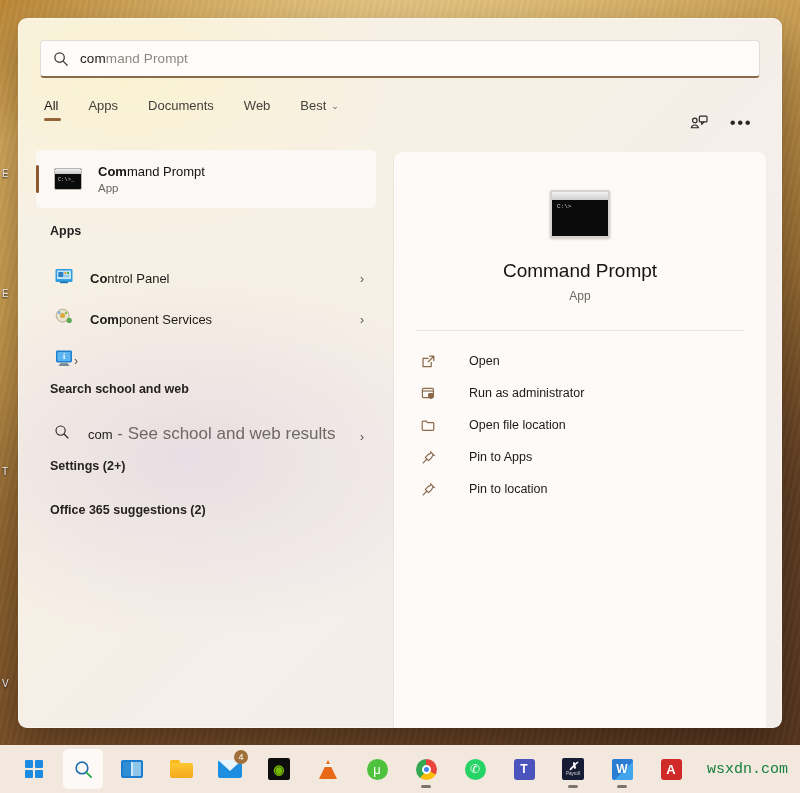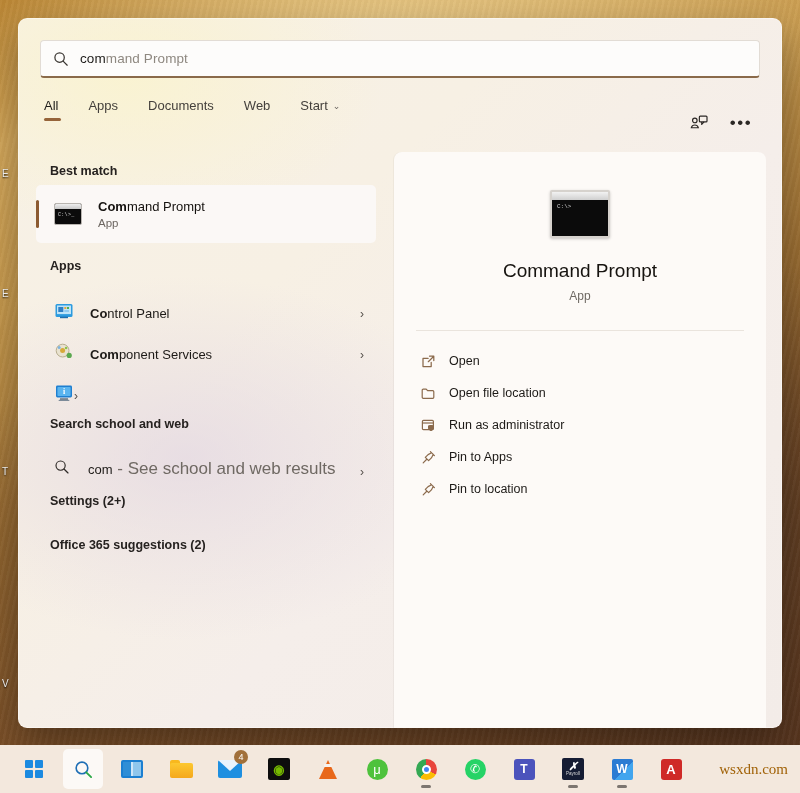--- a/index.html
+++ b/index.html
@@ -256,21 +256,21 @@
     align-items: center;
     border-radius: 4px;
     cursor: default;
   }
   .action .a-ico {
     width: 17px; height: 17px; flex: none;
     margin-left: 4px;
     color: #8b6a4c;
     display: flex; align-items: center; justify-content: center;
   }
-  .action .a-lbl { margin-left: 12px; font-size: 12.5px; color: #1d1a17; }
+  .action .a-lbl { margin-left: 32px; font-size: 12.5px; color: #1d1a17; }
 
   
   #taskbar {
     position: absolute;
     left: 0; right: 0; bottom: 0;
     height: 48px;
     background: #f3e8dd;
     display: flex;
     align-items: center;
     z-index: 10;
@@ -303,22 +303,22 @@
     background: #a1703a;
     color: #fff;
     font-size: 9px;
     display: flex; align-items: center; justify-content: center;
     padding: 0 3px;
   }
   #watermark {
     position: absolute;
     right: 12px;
     font-size: 15px;
-    color: #a16207;
-    font-family: Liberation Serif, serif;
+    color: #15803d;
+    font-family: Liberation Mono, monospace;
   }
 
   
   .ico-start { width: 18px; height: 18px; display: grid; grid-template-columns: 1fr 1fr; grid-template-rows: 1fr 1fr; gap: 2.5px; }
   .ico-start i { background: #1b8ae0; display: block; border-radius: 1px; }
   .ico-taskview { width: 22px; height: 18px; border: 2px solid #1b7fd1; border-radius: 2px; display: flex; overflow: hidden; background:#cfe6f8; }
   .ico-taskview i { display:block; }
   .ico-folder { width: 23px; height: 18px; position: relative; }
   .ico-folder i { position: absolute; inset: 3px 0 0 0; background: linear-gradient(#fcc830,#f5a81c); border-radius: 2px; }
   .ico-folder u { position: absolute; left: 0; top: 0; width: 10px; height: 5px; background: #f8b81e; border-radius: 2px 2px 0 0; }
@@ -362,40 +362,39 @@
       </svg>
       <div class="query"><span class="typed">com</span><span class="auto">mand Prompt</span></div>
     </div>
   </div>
 
   <div id="tabs">
       <div class="tab active"><span class="cap">All</span></div>
       <div class="tab"><span class="cap">Apps</span></div>
       <div class="tab"><span class="cap">Documents</span></div>
       <div class="tab"><span class="cap">Web</span></div>
-      <div class="tab"><span class="cap">Start</span><span class="chev-sm">⌄</span></div>
+      <div class="tab"><span class="cap">Best</span><span class="chev-sm">⌄</span></div>
     </div>
 
   <div id="header-actions">
     <div class="hdr-btn">
       <svg viewBox="0 0 22 22" width="20" height="20">
         <circle cx="6.4" cy="8.2" r="2.5" fill="none" stroke="#2b2724" stroke-width="1.3"></circle>
         <path d="M2.6 16.2a3.9 3.9 0 0 1 7.6 0z" fill="none" stroke="#2b2724" stroke-width="1.3"></path>
         <rect x="11.4" y="3.4" width="8.4" height="6.4" rx="1" fill="none" stroke="#2b2724" stroke-width="1.3"></rect>
         <path d="M14 9.8 L14 12.6 L16.6 9.8" fill="none" stroke="#2b2724" stroke-width="1.3" stroke-linejoin="round"></path>
       </svg>
     </div>
     <div class="hdr-btn">
       <span class="dots">•••</span>
     </div>
   </div>
 
   <div id="results">
 
-    <div class="group-head">Best match</div>
 
     <div id="best-match">
       <div class="cmd-ico">
         <span class="prompt">C:\&gt;_</span>
       </div>
       <div class="txt">
         <div class="ttl"><b>Com</b><span>mand Prompt</span></div>
         <div class="sub">App</div>
       </div>
     </div>
@@ -469,34 +468,34 @@
             <svg viewBox="0 0 17 17" width="17" height="17">
               <path d="M3 5.4h5.1M3 5.4v8.2h8.2V9.3" fill="none" stroke="currentColor" stroke-width="1.25" stroke-linecap="round" stroke-linejoin="round"></path>
               <path d="M9.5 3.2h4.3v4.3M13.8 3.2 8.3 8.7" fill="none" stroke="currentColor" stroke-width="1.25" stroke-linecap="round" stroke-linejoin="round"></path>
             </svg>
           </span>
           <span class="a-lbl">Open</span>
         </div>
         <div class="action">
           <span class="a-ico">
             <svg viewBox="0 0 17 17" width="17" height="17">
-              <path d="M2.2 5.1a1 1 0 0 1 1-1h3l1.4 1.6h5.2a1 1 0 0 1 1 1v5.6a1 1 0 0 1-1 1H3.2a1 1 0 0 1-1-1z" fill="none" stroke="currentColor" stroke-width="1.2" stroke-linejoin="round"></path>
-            </svg>
-          </span>
-          <span class="a-lbl">Open file location</span>
-        </div>
-        <div class="action">
-          <span class="a-ico">
-            <svg viewBox="0 0 17 17" width="17" height="17">
               <rect x="2.4" y="3.3" width="11" height="9.4" rx="1.1" fill="none" stroke="currentColor" stroke-width="1.2"></rect>
               <line x1="2.4" y1="6" x2="13.4" y2="6" stroke="currentColor" stroke-width="1.2"></line>
               <path d="M11 8.1c1.7 0 3 .7 3 .7v2.4c0 1.6-3 2.9-3 2.9s-3-1.3-3-2.9V8.8s1.3-.7 3-.7z" fill="currentColor"></path>
             </svg>
           </span>
           <span class="a-lbl">Run as administrator</span>
+        </div>
+        <div class="action">
+          <span class="a-ico">
+            <svg viewBox="0 0 17 17" width="17" height="17">
+              <path d="M2.2 5.1a1 1 0 0 1 1-1h3l1.4 1.6h5.2a1 1 0 0 1 1 1v5.6a1 1 0 0 1-1 1H3.2a1 1 0 0 1-1-1z" fill="none" stroke="currentColor" stroke-width="1.2" stroke-linejoin="round"></path>
+            </svg>
+          </span>
+          <span class="a-lbl">Open file location</span>
         </div>
         <div class="action">
           <span class="a-ico">
             <svg viewBox="0 0 17 17" width="17" height="17">
               <path d="M10.4 2.6 14.4 6.6M11.6 3.8 8.1 5.6 5.3 8.4l3.3 3.3 2.8-2.8 1.8-3.5M6.5 10.5 3.2 13.8" fill="none" stroke="currentColor" stroke-width="1.2" stroke-linecap="round" stroke-linejoin="round"></path>
             </svg>
           </span>
           <span class="a-lbl">Pin to Apps</span>
         </div>
         <div class="action">

